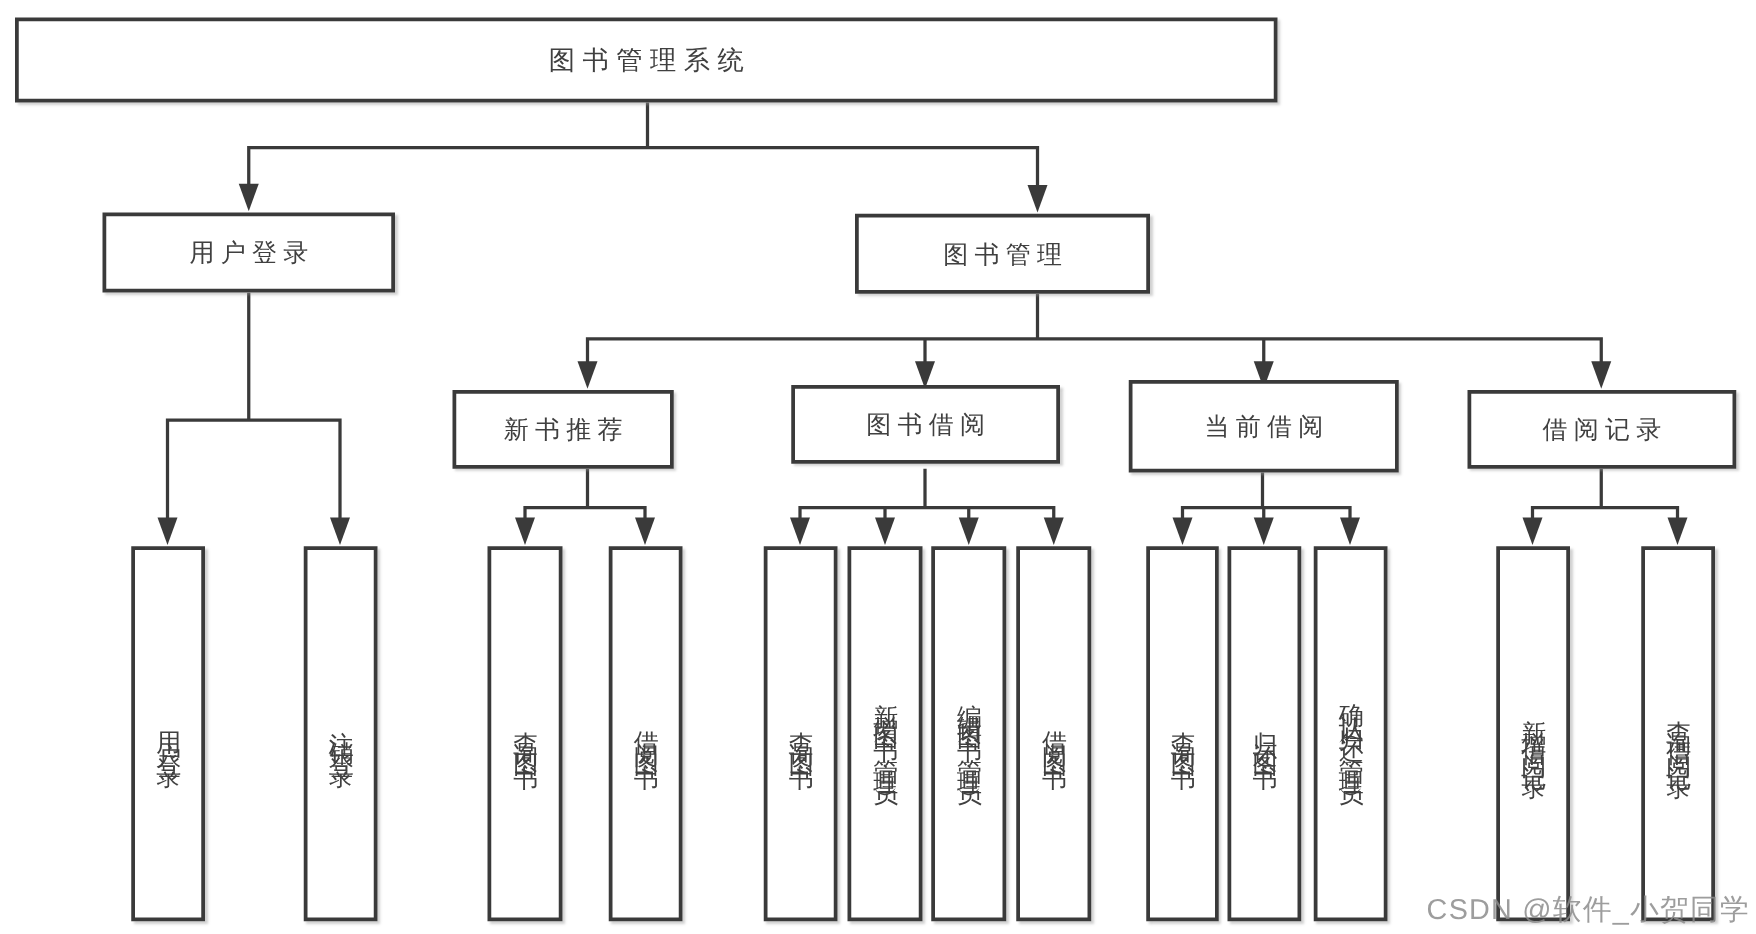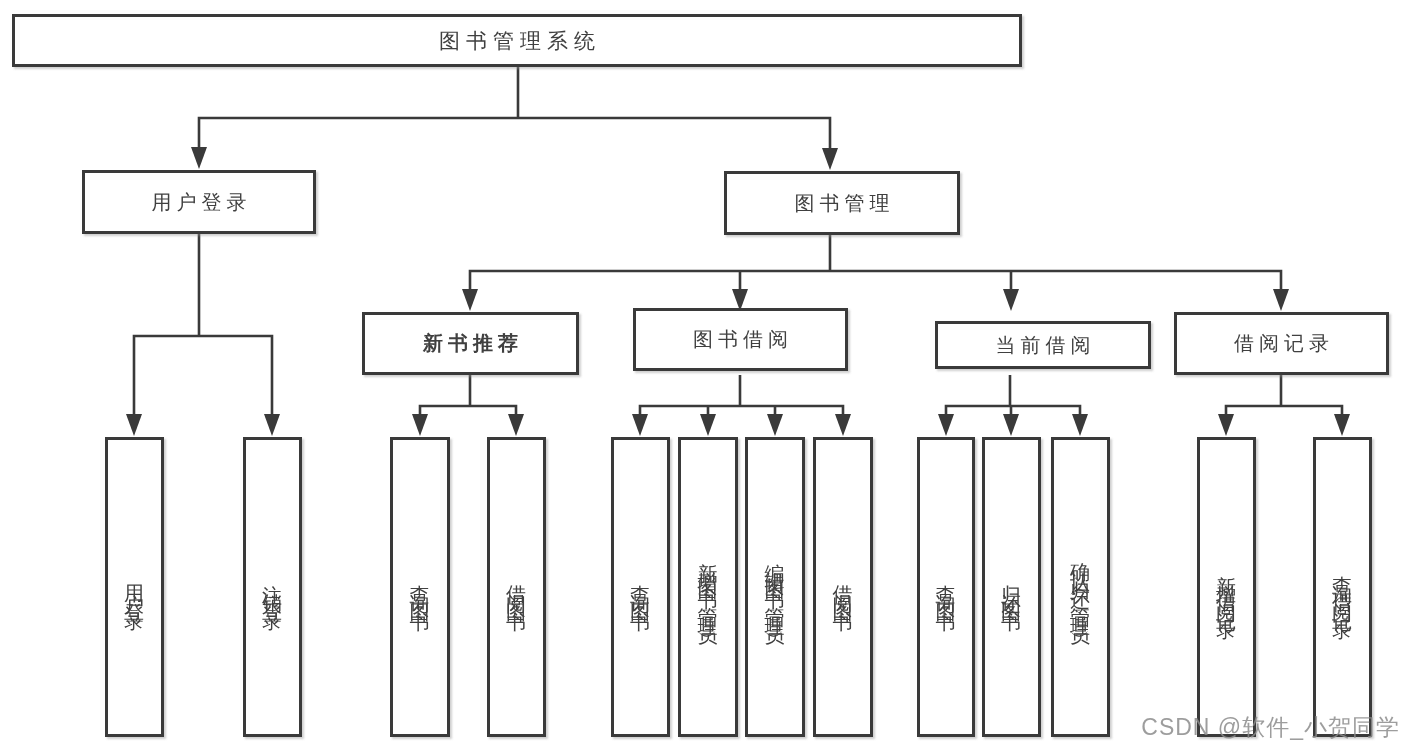--- a/index.html
+++ b/index.html
@@ -102,38 +102,38 @@
       <polygon points="767,414 783,414 775,436"></polygon>
       <polygon points="835,414 851,414 843,436"></polygon>
       <polygon points="938,414 954,414 946,436"></polygon>
       <polygon points="1003,414 1019,414 1011,436"></polygon>
       <polygon points="1072,414 1088,414 1080,436"></polygon>
       <polygon points="1218,414 1234,414 1226,436"></polygon>
       <polygon points="1334,414 1350,414 1342,436"></polygon>
     </g>
   </svg>
 
-  <div class="box h root" style="left:12px; top:14px; width:1010px; height:53px;">
+  <div class="box h root" style="left:12px; top:14px; width:1010px; height:68px;">
     <span>图书管理系统</span>
   </div>
 
   <div class="box h" style="left:82px; top:170px; width:234px; height:64px;">
     <span>用户登录</span>
   </div>
-  <div class="box h" style="left:724px; top:171px; width:236px; height:64px;">
+  <div class="box h" style="left:684px; top:171px; width:236px; height:64px;">
     <span>图书管理</span>
   </div>
 
-  <div class="box h" style="left:362px; top:312px; width:217px; height:63px;font-weight:bold;">
+  <div class="box h" style="left:362px; top:312px; width:177px; height:63px;">
     <span>新书推荐</span>
   </div>
   <div class="box h" style="left:633px; top:308px; width:215px; height:63px;">
     <span>图书借阅</span>
   </div>
-  <div class="box h" style="left:903px; top:321px; width:216px; height:48px;margin-left:32px;">
+  <div class="box h" style="left:903px; top:304px; width:216px; height:74px;">
     <span>当前借阅</span>
   </div>
   <div class="box h" style="left:1174px; top:312px; width:215px; height:63px;justify-content:center;">
     <span>借阅记录</span>
   </div>
 
   <div class="box v" style="left:105px; top:437px; width:59px; height:300px;">
     <span>用户登录</span>
   </div>
   <div class="box v" style="left:243px; top:437px; width:59px; height:300px;">

